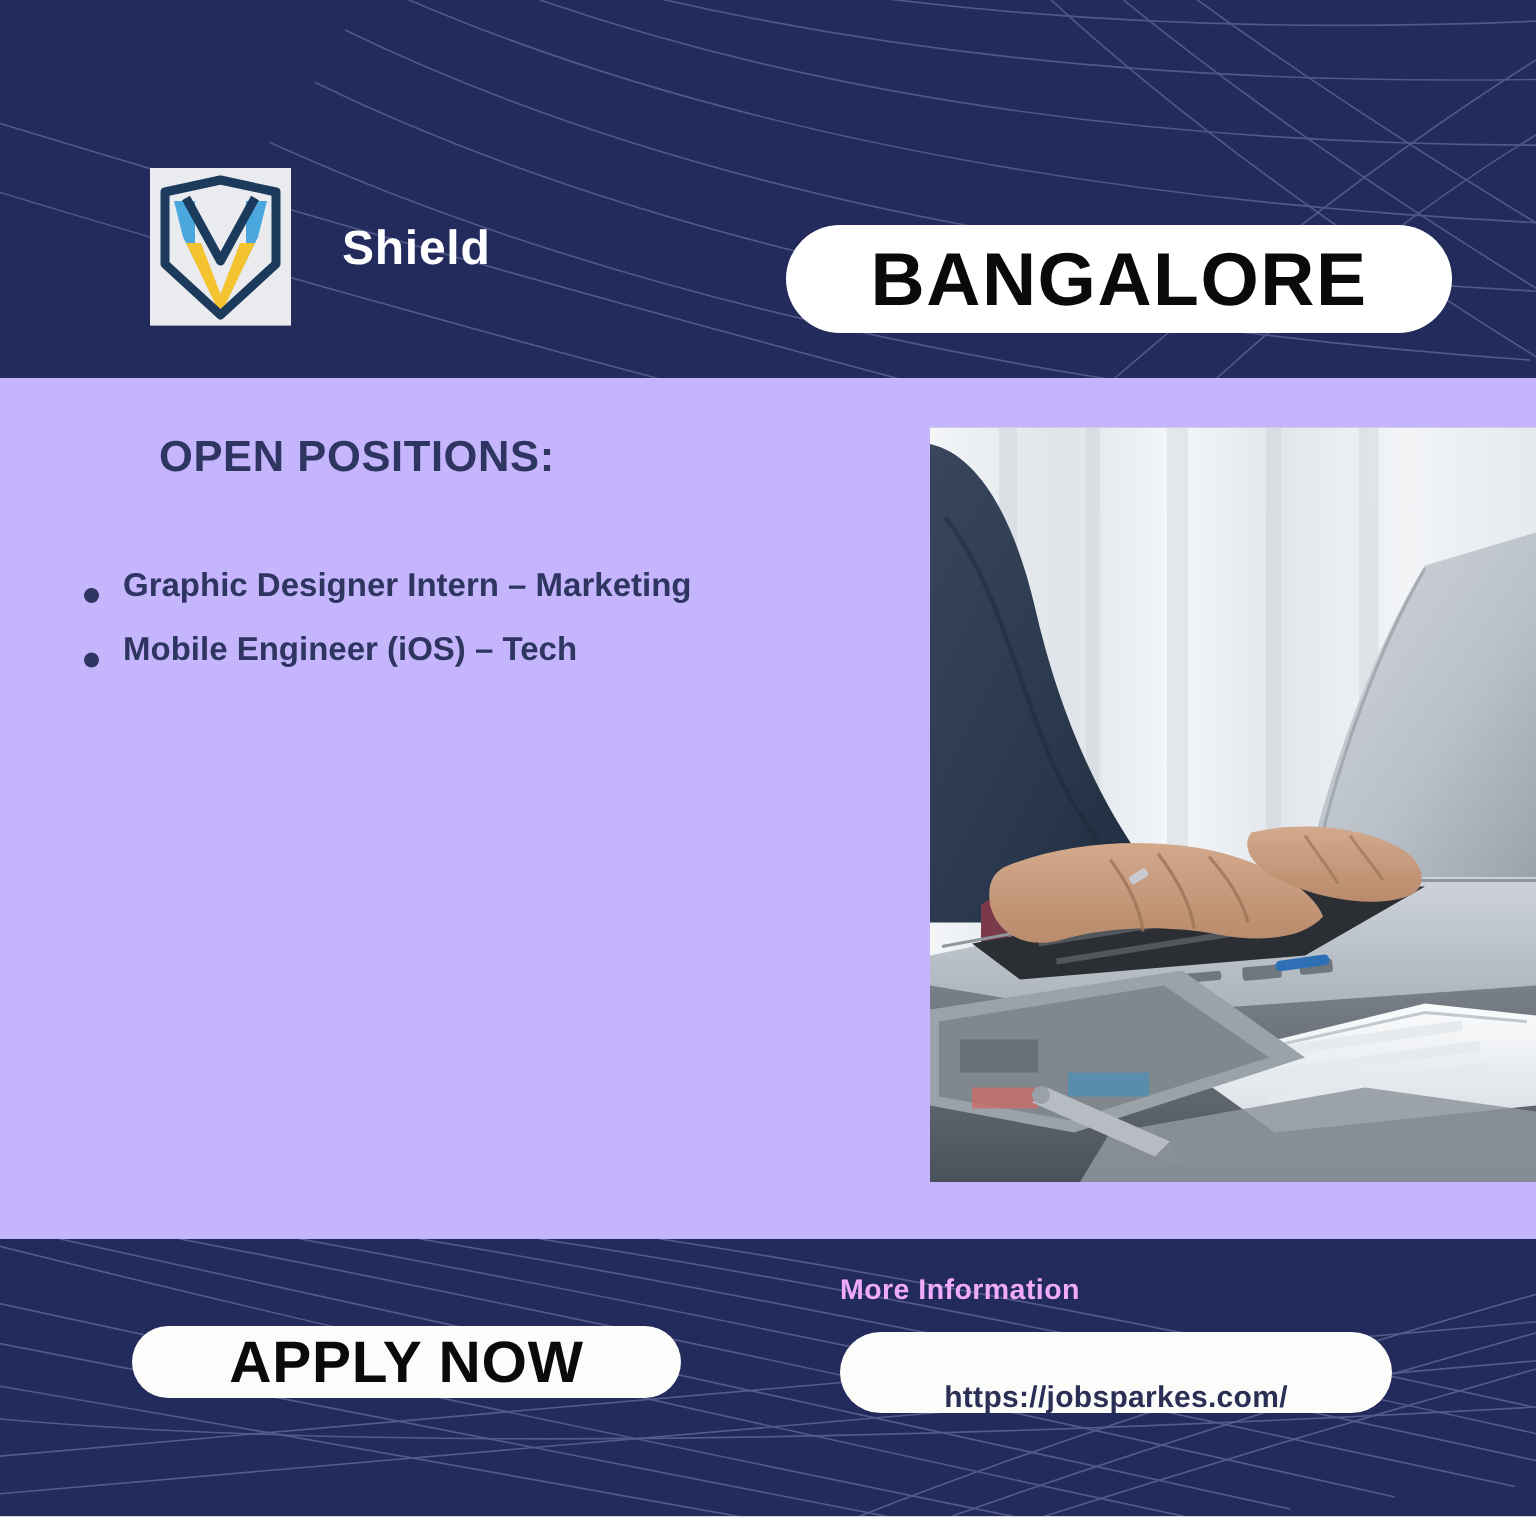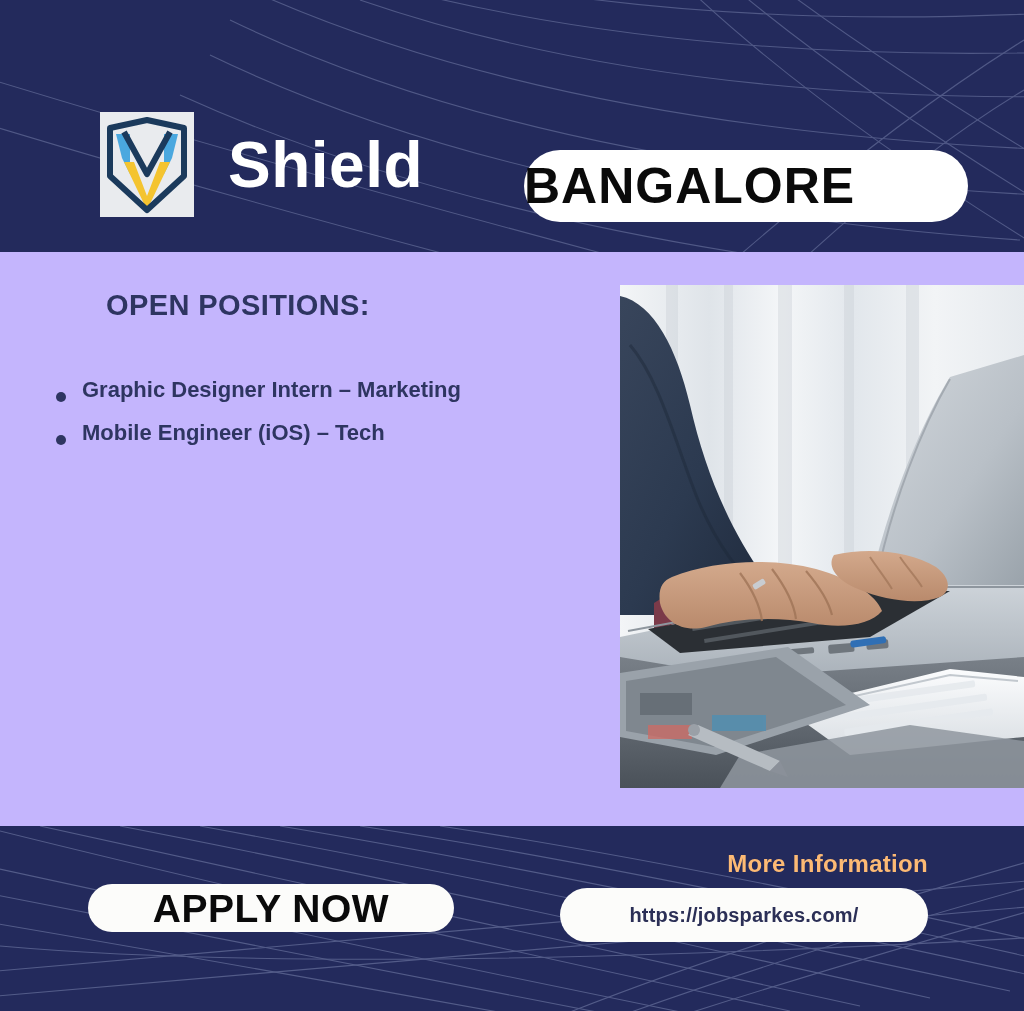--- a/index.html
+++ b/index.html
@@ -47,37 +47,37 @@
     gap: 34px;
   }
   .logo-mark {
     width: 94px;
     height: 105px;
     background: #e9ebee;
     display: block;
   }
   .brand-name {
     color: #ffffff;
-    font-size: 64px;
+    font-size: 32px;
     font-weight: 700;
     letter-spacing: 0.5px;
     line-height: 1;
   }
 
   .city-badge {
     position: absolute;
     left: 524px;
     top: 150px;
     width: 444px;
     height: 72px;
     background: #ffffff;
     border-radius: 36px;
     display: flex;
     align-items: center;
-    justify-content: flex-start;
+    justify-content: center;
   }
   .city-badge-label {
     color: #0a0a0a;
     font-size: 50px;
     font-weight: 700;
     letter-spacing: 1px;
     line-height: 1;
   }
 
   
@@ -172,37 +172,37 @@
     letter-spacing: 0.5px;
     line-height: 1;
     font-family: "Liberation Sans", sans-serif;
   }
 
   .more-info-label {
     position: absolute;
     left: 560px;
     top: 24px;
     width: 368px;
-    text-align: right;
-    color: #fdba74;
-    font-size: 24px;
+    text-align: left;
+    color: #f0abfc;
+    font-size: 19px;
     font-weight: 700;
     letter-spacing: 0.3px;
   }
 
   .url-pill {
     position: absolute;
     left: 560px;
     top: 62px;
     width: 368px;
     height: 54px;
     background: #fcfcfa;
     border-radius: 27px;
     display: flex;
-    align-items: center;
+    align-items: flex-end;
     justify-content: center;
     text-decoration: none;
   }
   .url-text {
     color: #2b2f56;
     font-size: 20px;
     font-weight: 700;
     letter-spacing: 0.2px;
     line-height: 1;
   }

